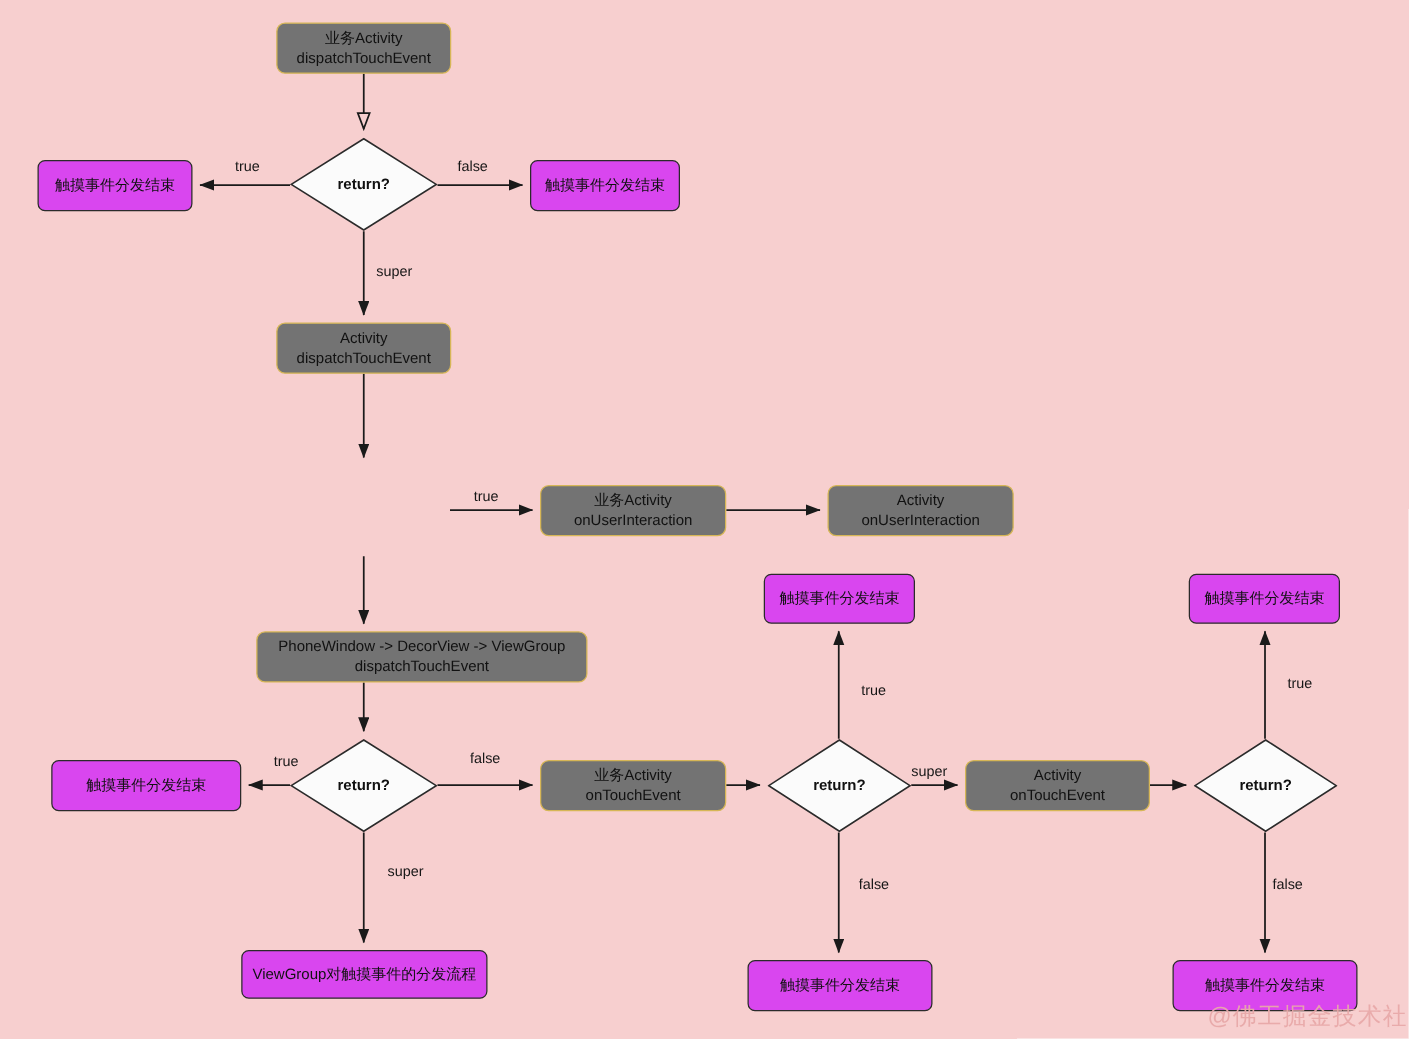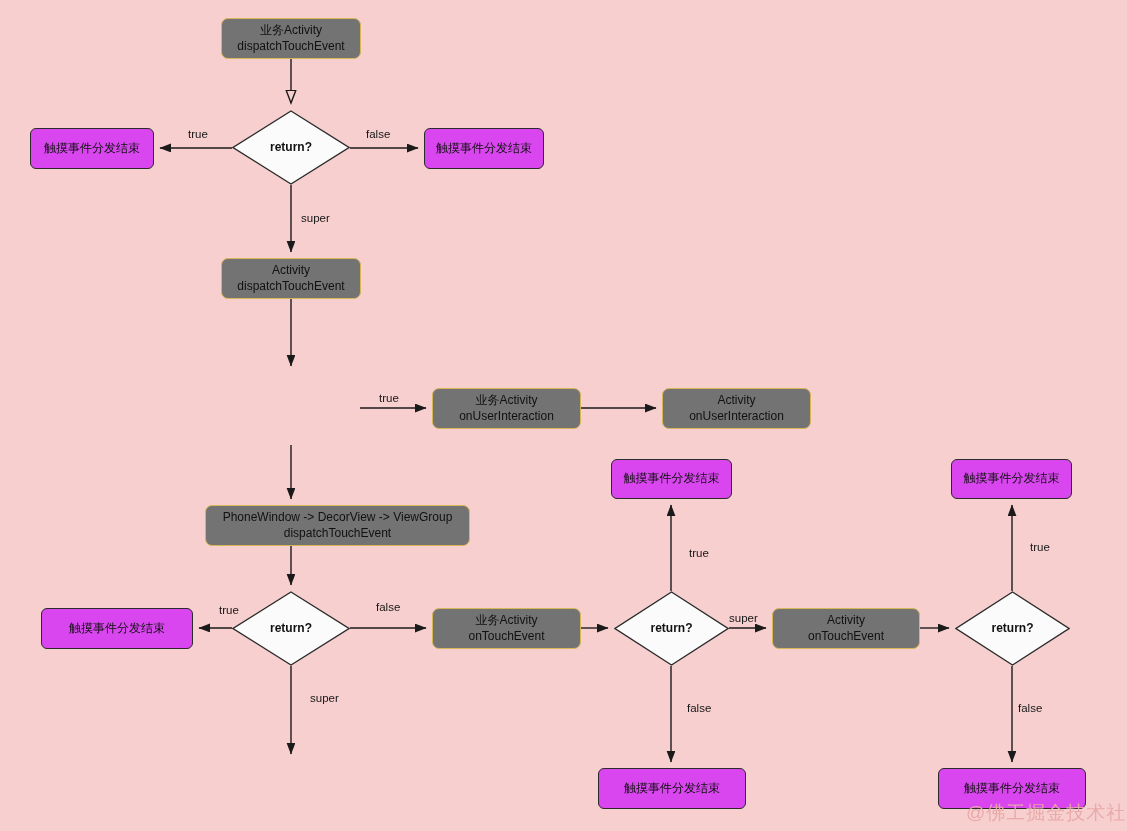--- a/index.html
+++ b/index.html
@@ -164,20 +164,21 @@
 
   <div class="node dec-wrap" style="left:232px;top:591px;width:118px;height:75px;">
     <svg class="dec-shape" viewBox="0 0 118 75" preserveAspectRatio="none">
       <polygon points="59,1 117,37.5 59,74 1,37.5" fill="#fbfbfb" stroke="#2b2b2b" stroke-width="1.3"></polygon>
     </svg>
     <span class="dec-label">return?</span>
   </div>
 
   <div class="node term" style="left:41px;top:608px;width:152px;height:41px;">触摸事件分发结束</div>
 
+  <div class="node term" style="left:193px;top:760px;width:197px;height:39px;">ViewGroup对触摸事件的分发流程</div>
 
   <div class="node proc" style="left:432px;top:608px;width:149px;height:41px;">业务Activity
 onTouchEvent</div>
 
   <div class="node dec-wrap" style="left:614px;top:591px;width:115px;height:75px;">
     <svg class="dec-shape" viewBox="0 0 115 75" preserveAspectRatio="none">
       <polygon points="57.5,1 114,37.5 57.5,74 1,37.5" fill="#fbfbfb" stroke="#2b2b2b" stroke-width="1.3"></polygon>
     </svg>
     <span class="dec-label">return?</span>
   </div>

